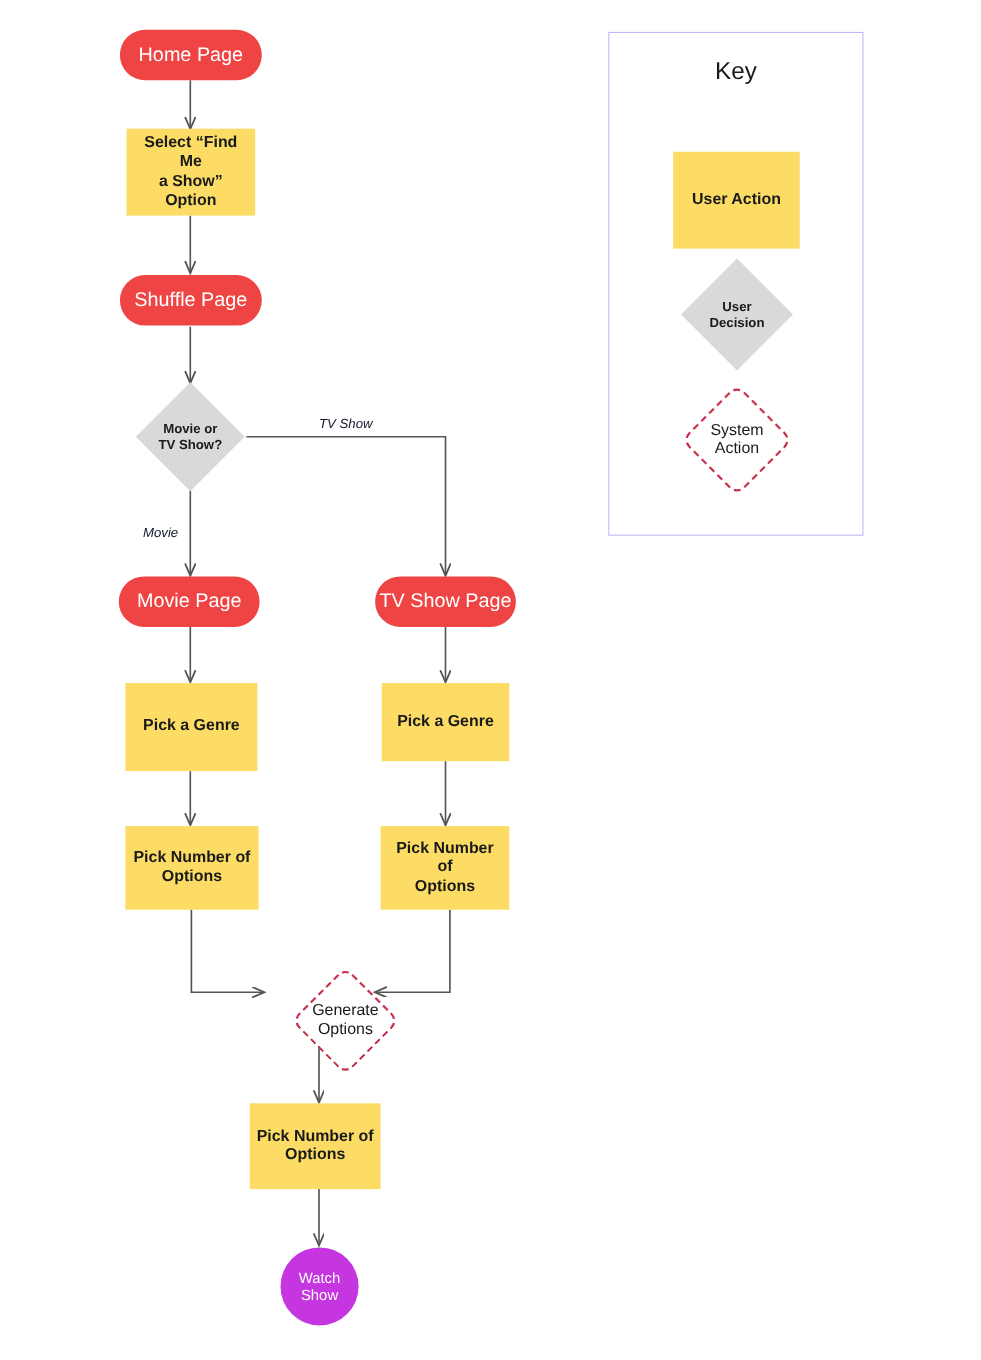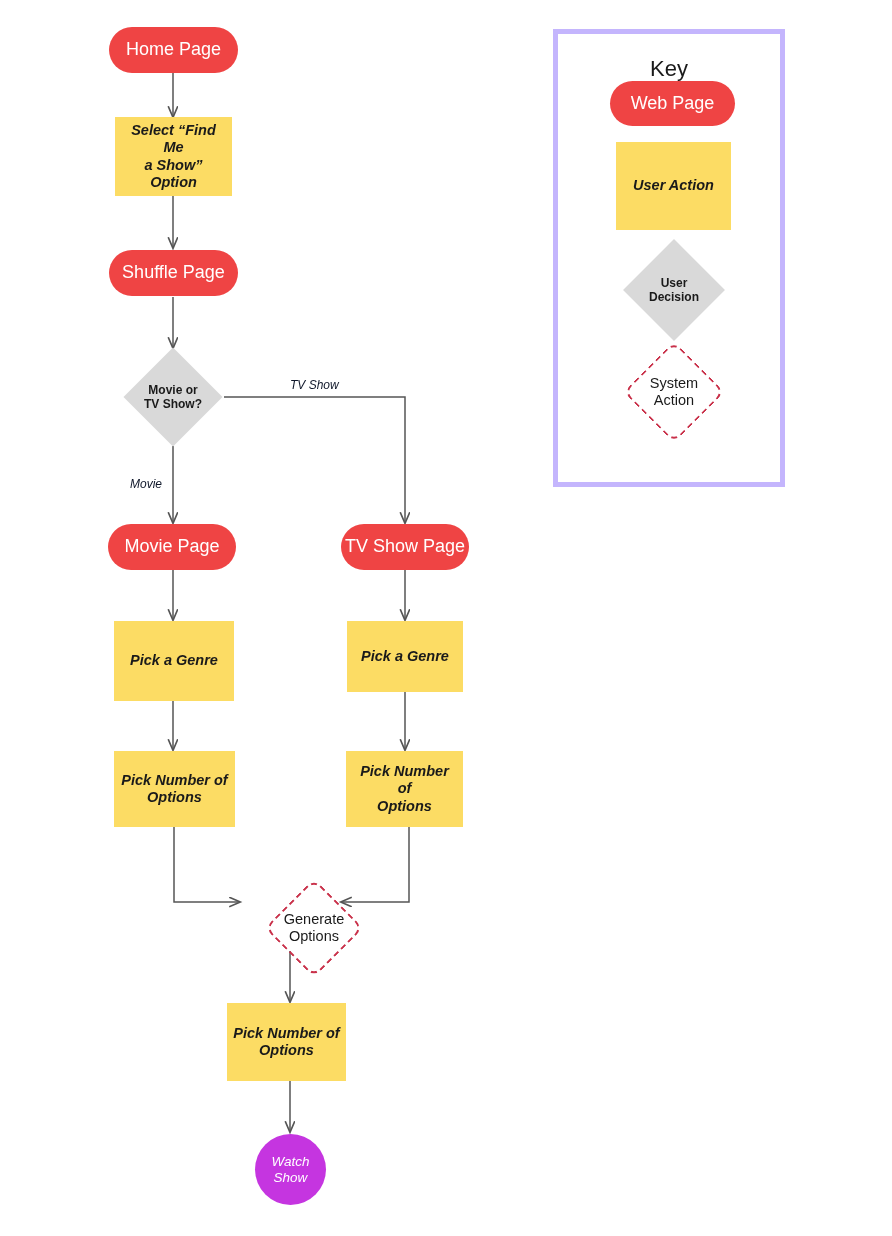--- a/index.html
+++ b/index.html
@@ -31,21 +31,20 @@
     border-radius: 999px;
     font-size: 18px;
     font-weight: 500;
   }
   .action {
     background: #fcdc64;
     color: #1a1a1a;
     font-size: 14.5px;
     font-weight: 600;
     padding: 18px 6px;
-    font-style: italic;
   }
   .decision {
     color: #1a1a1a;
     font-size: 12px;
     font-weight: 600;
   }
   .decision .dshape {
     position: absolute; left: 0; top: 0; width: 100%; height: 100%;
     background: #d9d9d9;
     transform: rotate(45deg);
@@ -75,21 +74,21 @@
     position: absolute;
     font-size: 12px;
     color: #0f172a;
     white-space: nowrap;
     font-style: italic;
   }
 
   .key-box {
     position: absolute;
     background: #ffffff;
-    border: 5px solid #c4b5fd;
+    border: 1px solid #c4b5fd;
   }
   .key-title {
     position: absolute;
     width: 100%;
     text-align: center;
     font-size: 22px;
     color: #1a1a1a;
   }
 </style>
 </head>
@@ -177,42 +176,39 @@
     <span class="sshape"></span>
     <span class="slabel">Generate
 Options</span>
   </div>
 
   <div class="node action" style="left:227px; top:1003px; width:119px; height:78px;">
     <span>Pick Number of
 Options</span>
   </div>
 
-  <div class="node terminal" style="left:255px; top:1134px; width:71px; height:71px;font-style:italic;">
+  <div class="node terminal" style="left:255px; top:1134px; width:71px; height:71px;">
     <span>Watch
 Show</span>
   </div>
 
   <div class="key-box" style="left:553px; top:29px; width:232px; height:458px;">
     <div class="key-title" style="left:0; top:22px;">Key</div>
 
-    <div class="node pill" style="left:52px; top:47px; width:125px; height:45px;">
-      <span>Web Page</span>
-    </div>
 
     <div class="node action" style="left:58px; top:108px; width:115px; height:88px;">
       <span>User Action</span>
     </div>
 
     <div class="node decision" style="left:80px; top:220px; width:72px; height:72px;">
       <span class="dshape"></span>
       <span class="dlabel">User
 Decision</span>
     </div>
 
-    <div class="node sysaction" style="left:80px; top:322px; width:72px; height:72px;">
+    <div class="node sysaction" style="left:80px; top:334px; width:72px; height:72px;">
       <span class="sshape"></span>
       <span class="slabel">System
 Action</span>
     </div>
   </div>
 
 </div>
 
 </body></html>

